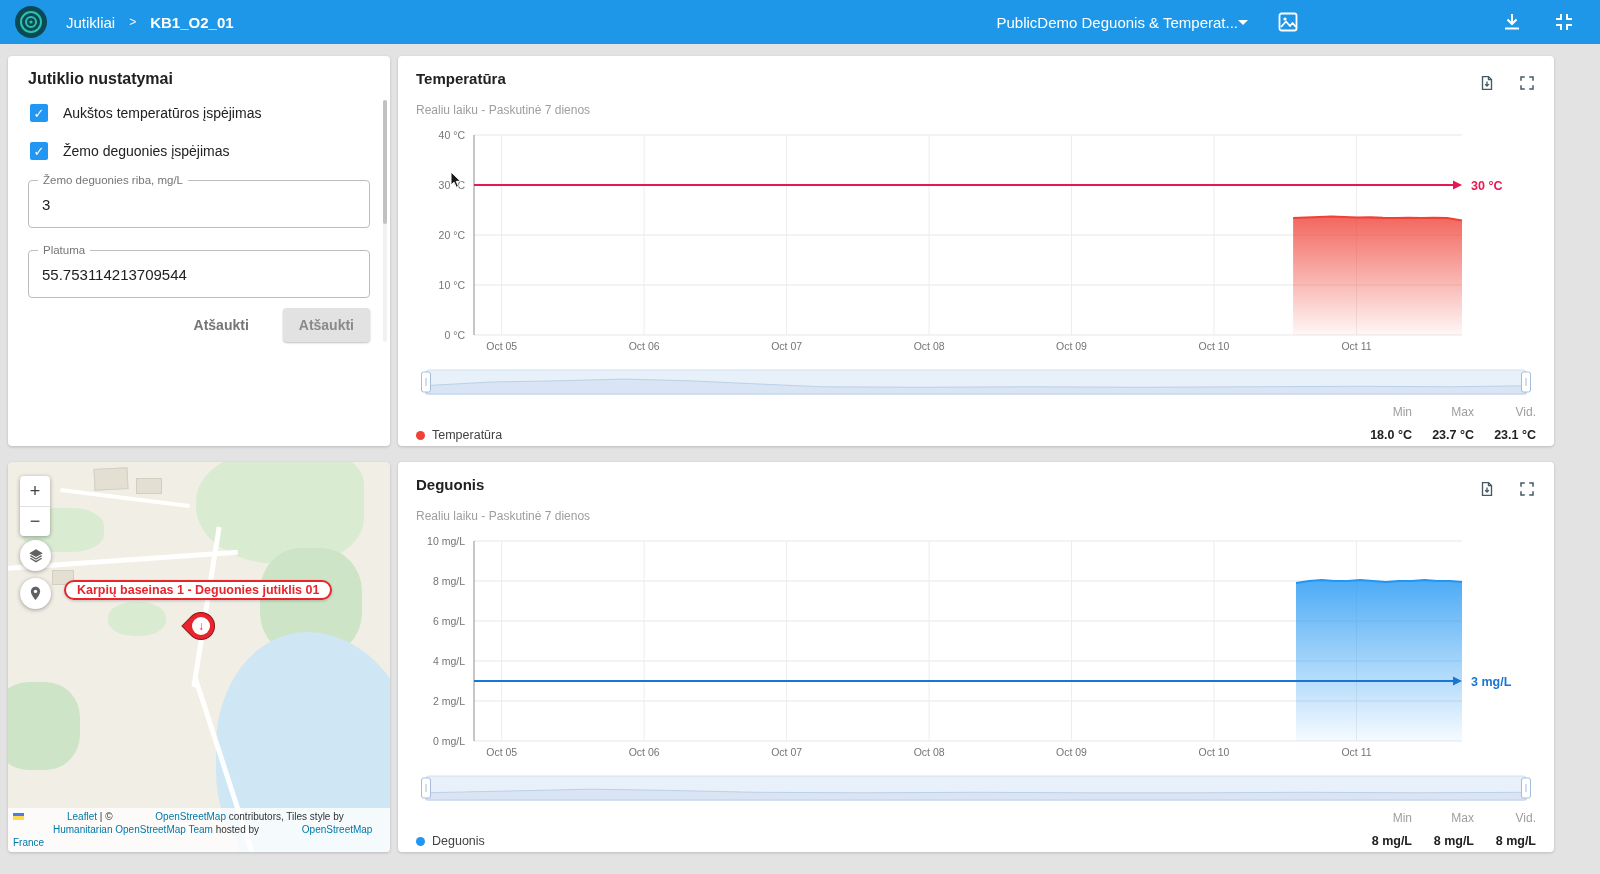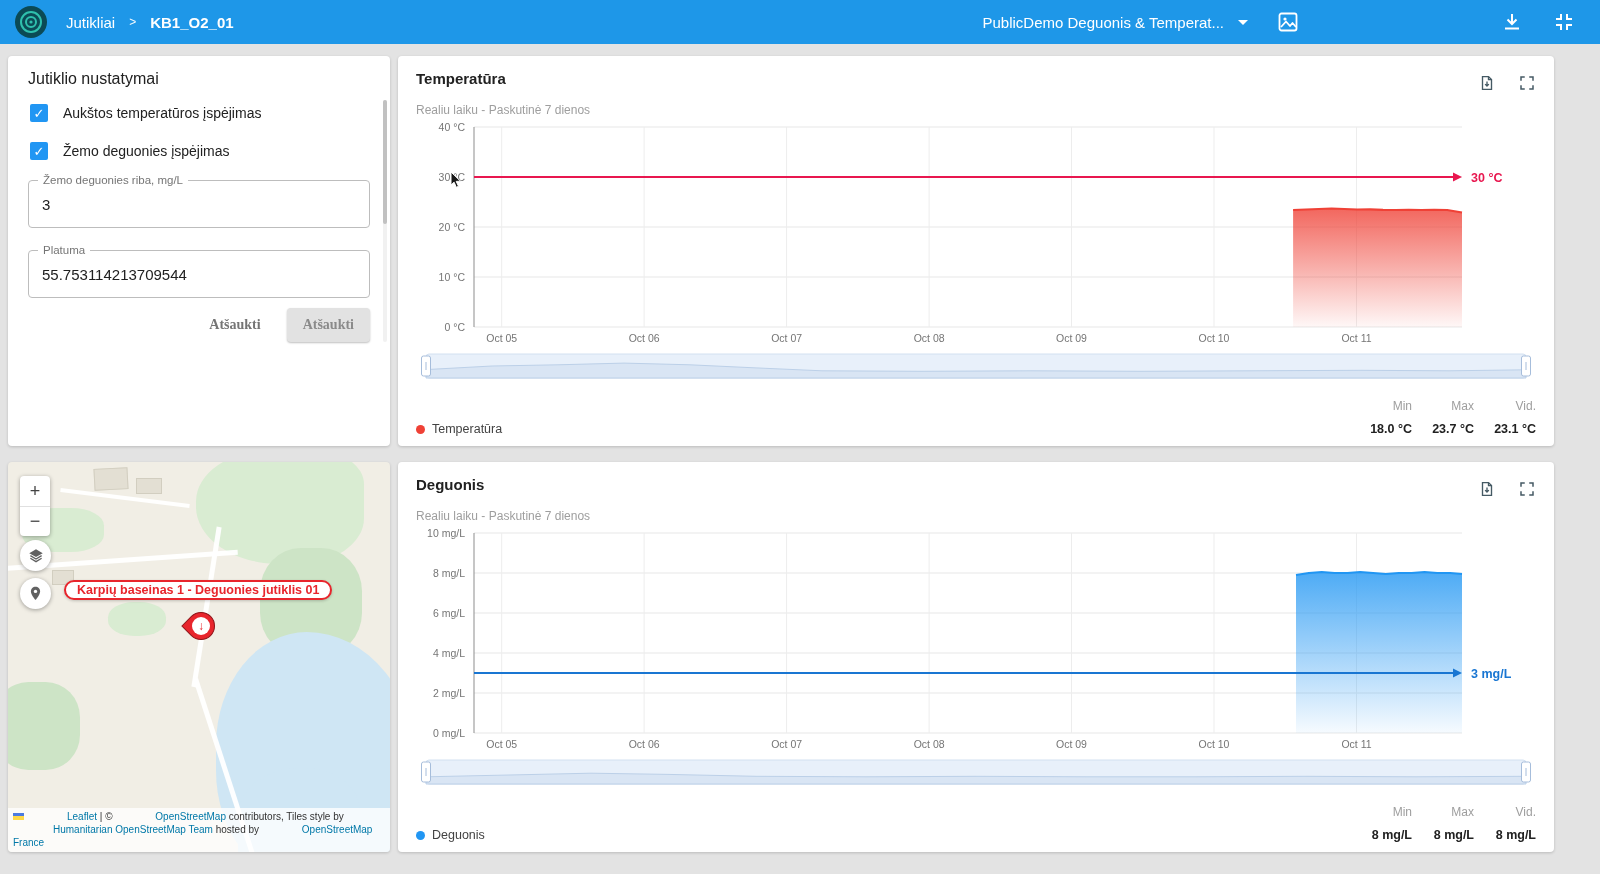--- a/index.html
+++ b/index.html
@@ -8,48 +8,48 @@
   body { background:#e3e3e3; font-family:"Liberation Sans", sans-serif; overflow:hidden; }
 
   
   .topbar { height:44px; background:var(--topbar); display:flex; align-items:center; padding:0 24px 0 14px; color:#fff; }
   .logo { width:34px; height:34px; display:inline-flex; margin-right:18px; cursor:pointer; flex:none; }
   .crumbs { display:flex; align-items:center; gap:14px; font-size:15px; }
   .crumb-root { cursor:pointer; }
   .crumb-sep { font-size:12px; opacity:.95; }
   .crumb-cur { font-weight:bold; }
   .tb-spacer { flex:1; }
-  .dash-select { display:flex; align-items:center; gap:14px; font-size:15px; cursor:pointer; margin-right:28px; }
+  .dash-select { display:flex; align-items:center; font-size:15px; cursor:pointer; margin-right:28px; }
   .caret { width:0; height:0; border-left:5px solid transparent; border-right:5px solid transparent; border-top:5px solid #fff; }
   .tb-icon { width:24px; height:24px; display:inline-flex; cursor:pointer; flex:none; }
   .tb-gap { width:200px; }
   .icon-dl { margin-right:28px; }
 
   
   .layout { display:grid; grid-template-columns:382px 1156px; column-gap:8px; row-gap:16px; padding:12px 0 0 8px; }
   .card { background:#fff; border-radius:4px; box-shadow:0 1px 3px rgba(0,0,0,.18); height:390px; }
 
   
   .settings { padding:14px 20px 12px; position:relative; }
-  .s-title { font-size:16px; font-weight:normal; color:#212121; }
+  .s-title { font-size:16px; font-weight:bold; color:#212121; }
   .s-body { margin-top:16px; position:relative; }
   .cb-row { display:flex; align-items:center; gap:15px; margin:8px 2px 20px; }
   .checkbox { width:18px; height:18px; background:var(--accent); border-radius:2px; color:#fff; font-size:13px; display:flex; align-items:center; justify-content:center; cursor:pointer; flex:none; }
   .cb-label { font-size:14px; color:#212121; }
   .field { position:relative; border:1px solid #bdbdbd; border-radius:4px; height:48px; margin-bottom:22px; background:#fff; }
   .flabel { position:absolute; top:-7px; left:9px; background:#fff; padding:0 5px; font-size:11.5px; color:#757575; white-space:nowrap; }
   .field input { width:100%; height:100%; border:none; outline:none; background:transparent; padding:0 13px; font-size:15px; color:#212121; font-family:inherit; }
   .scrollbar { position:absolute; top:44px; right:3px; width:4px; height:242px; background:#f1f1f1; border-radius:2px; }
   .scroll-thumb { width:100%; height:124px; background:#c1c1c1; border-radius:2px; cursor:pointer; }
-  .actions { display:flex; justify-content:flex-end; align-items:center; gap:12px; margin-top:10px;font-family:Liberation Serif, serif; }
+  .actions { display:flex; justify-content:flex-end; align-items:center; gap:20px; margin-top:10px; }
   .btn-text { background:none; border:none; color:#757575; font-size:14px; font-weight:bold; padding:9px 14px; border-radius:4px; cursor:pointer; font-family:inherit; }
   .btn-raised { background:#e2e2e2; border:none; color:#8a8a8a; font-size:14px; font-weight:bold; padding:9px 16px; border-radius:4px; box-shadow:0 1px 2px rgba(0,0,0,.25); cursor:pointer; font-family:inherit; }
 
   
-  .chart-card { padding:14px 18px 8px; display:flex; flex-direction:column; position:relative; }
+  .chart-card { padding:14px 18px 8px; display:flex; flex-direction:column; position:relative;gap:8px; }
   .chart-head { display:flex; justify-content:space-between; align-items:flex-start; }
   .c-title { font-size:15px; font-weight:bold; color:#212121; }
   .c-sub { font-size:12px; color:#9e9e9e; margin-top:16px; }
   .c-icons { display:flex; gap:22px; padding-top:4px; }
   .c-icon { width:18px; height:18px; cursor:pointer; display:inline-flex; }
   .plot { height:230px; margin-top:2px; }
   .plot svg, .nav svg { display:block; }
   .nav { height:30px; margin-top:2px; cursor:ew-resize; }
   .c-foot { display:flex; justify-content:space-between; align-items:flex-end; flex:1; padding-bottom:2px; }
   .legend { display:flex; align-items:center; gap:7px; font-size:12.5px; color:#424242; cursor:pointer; }

